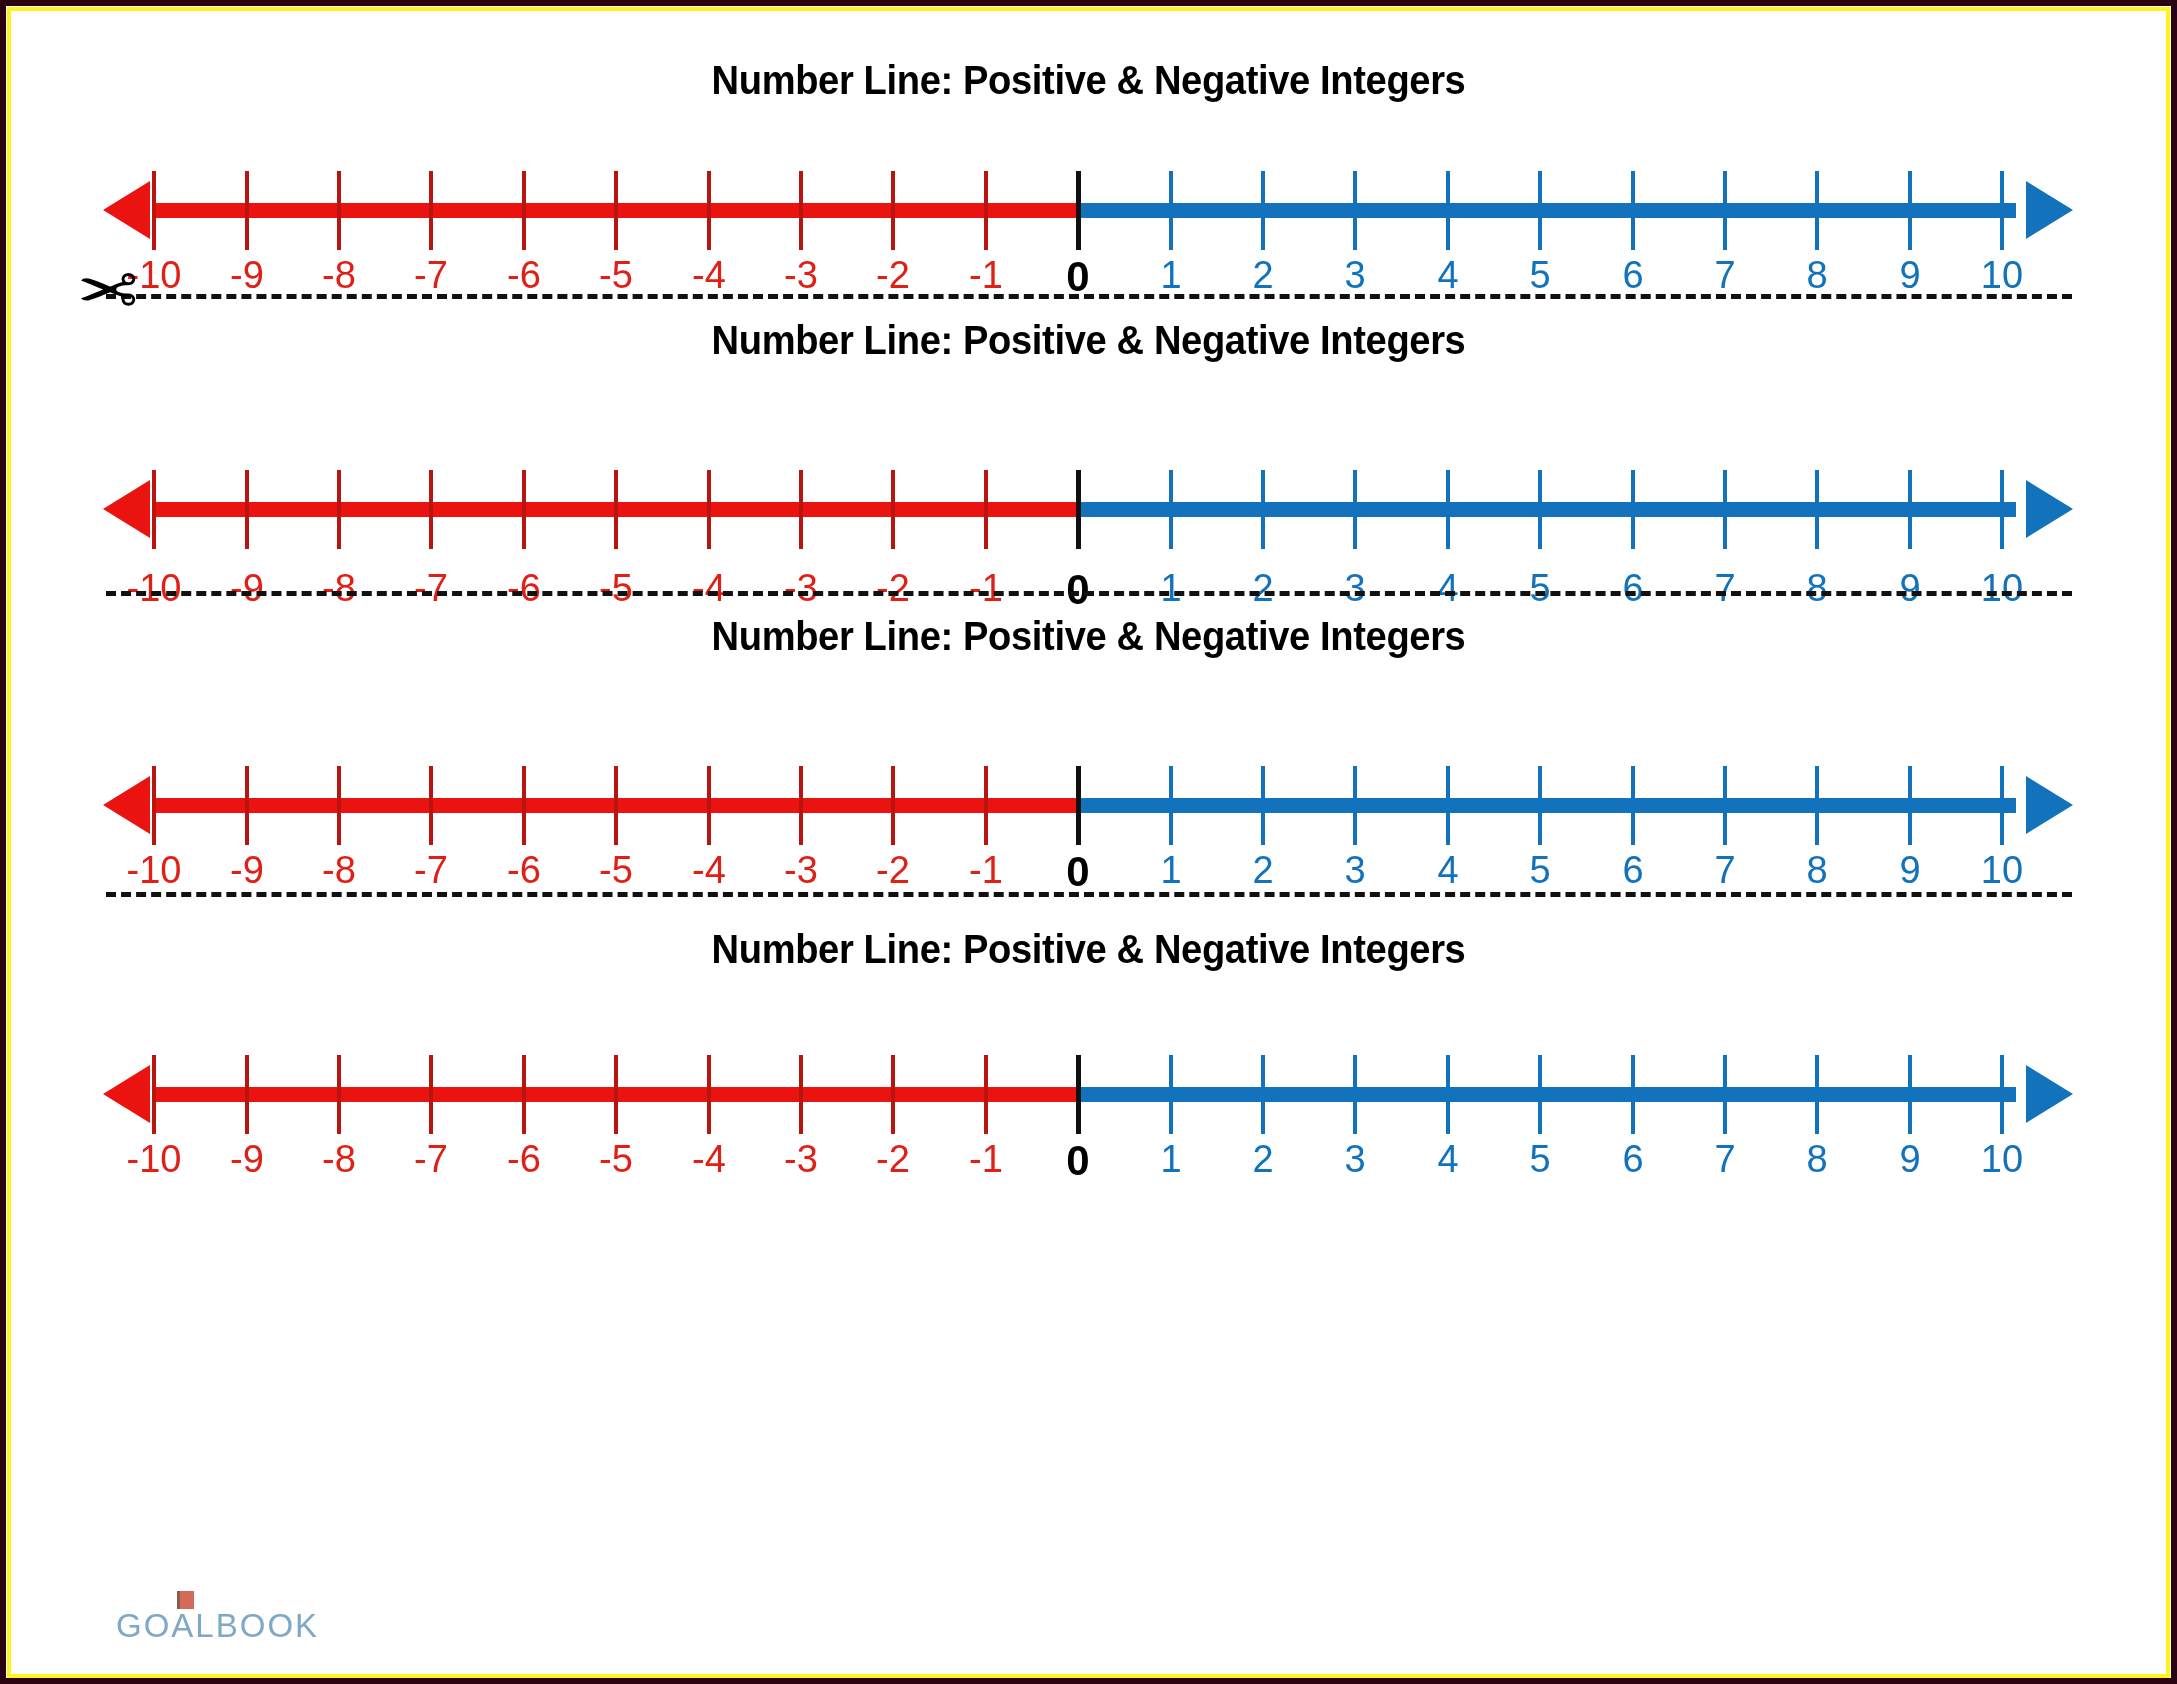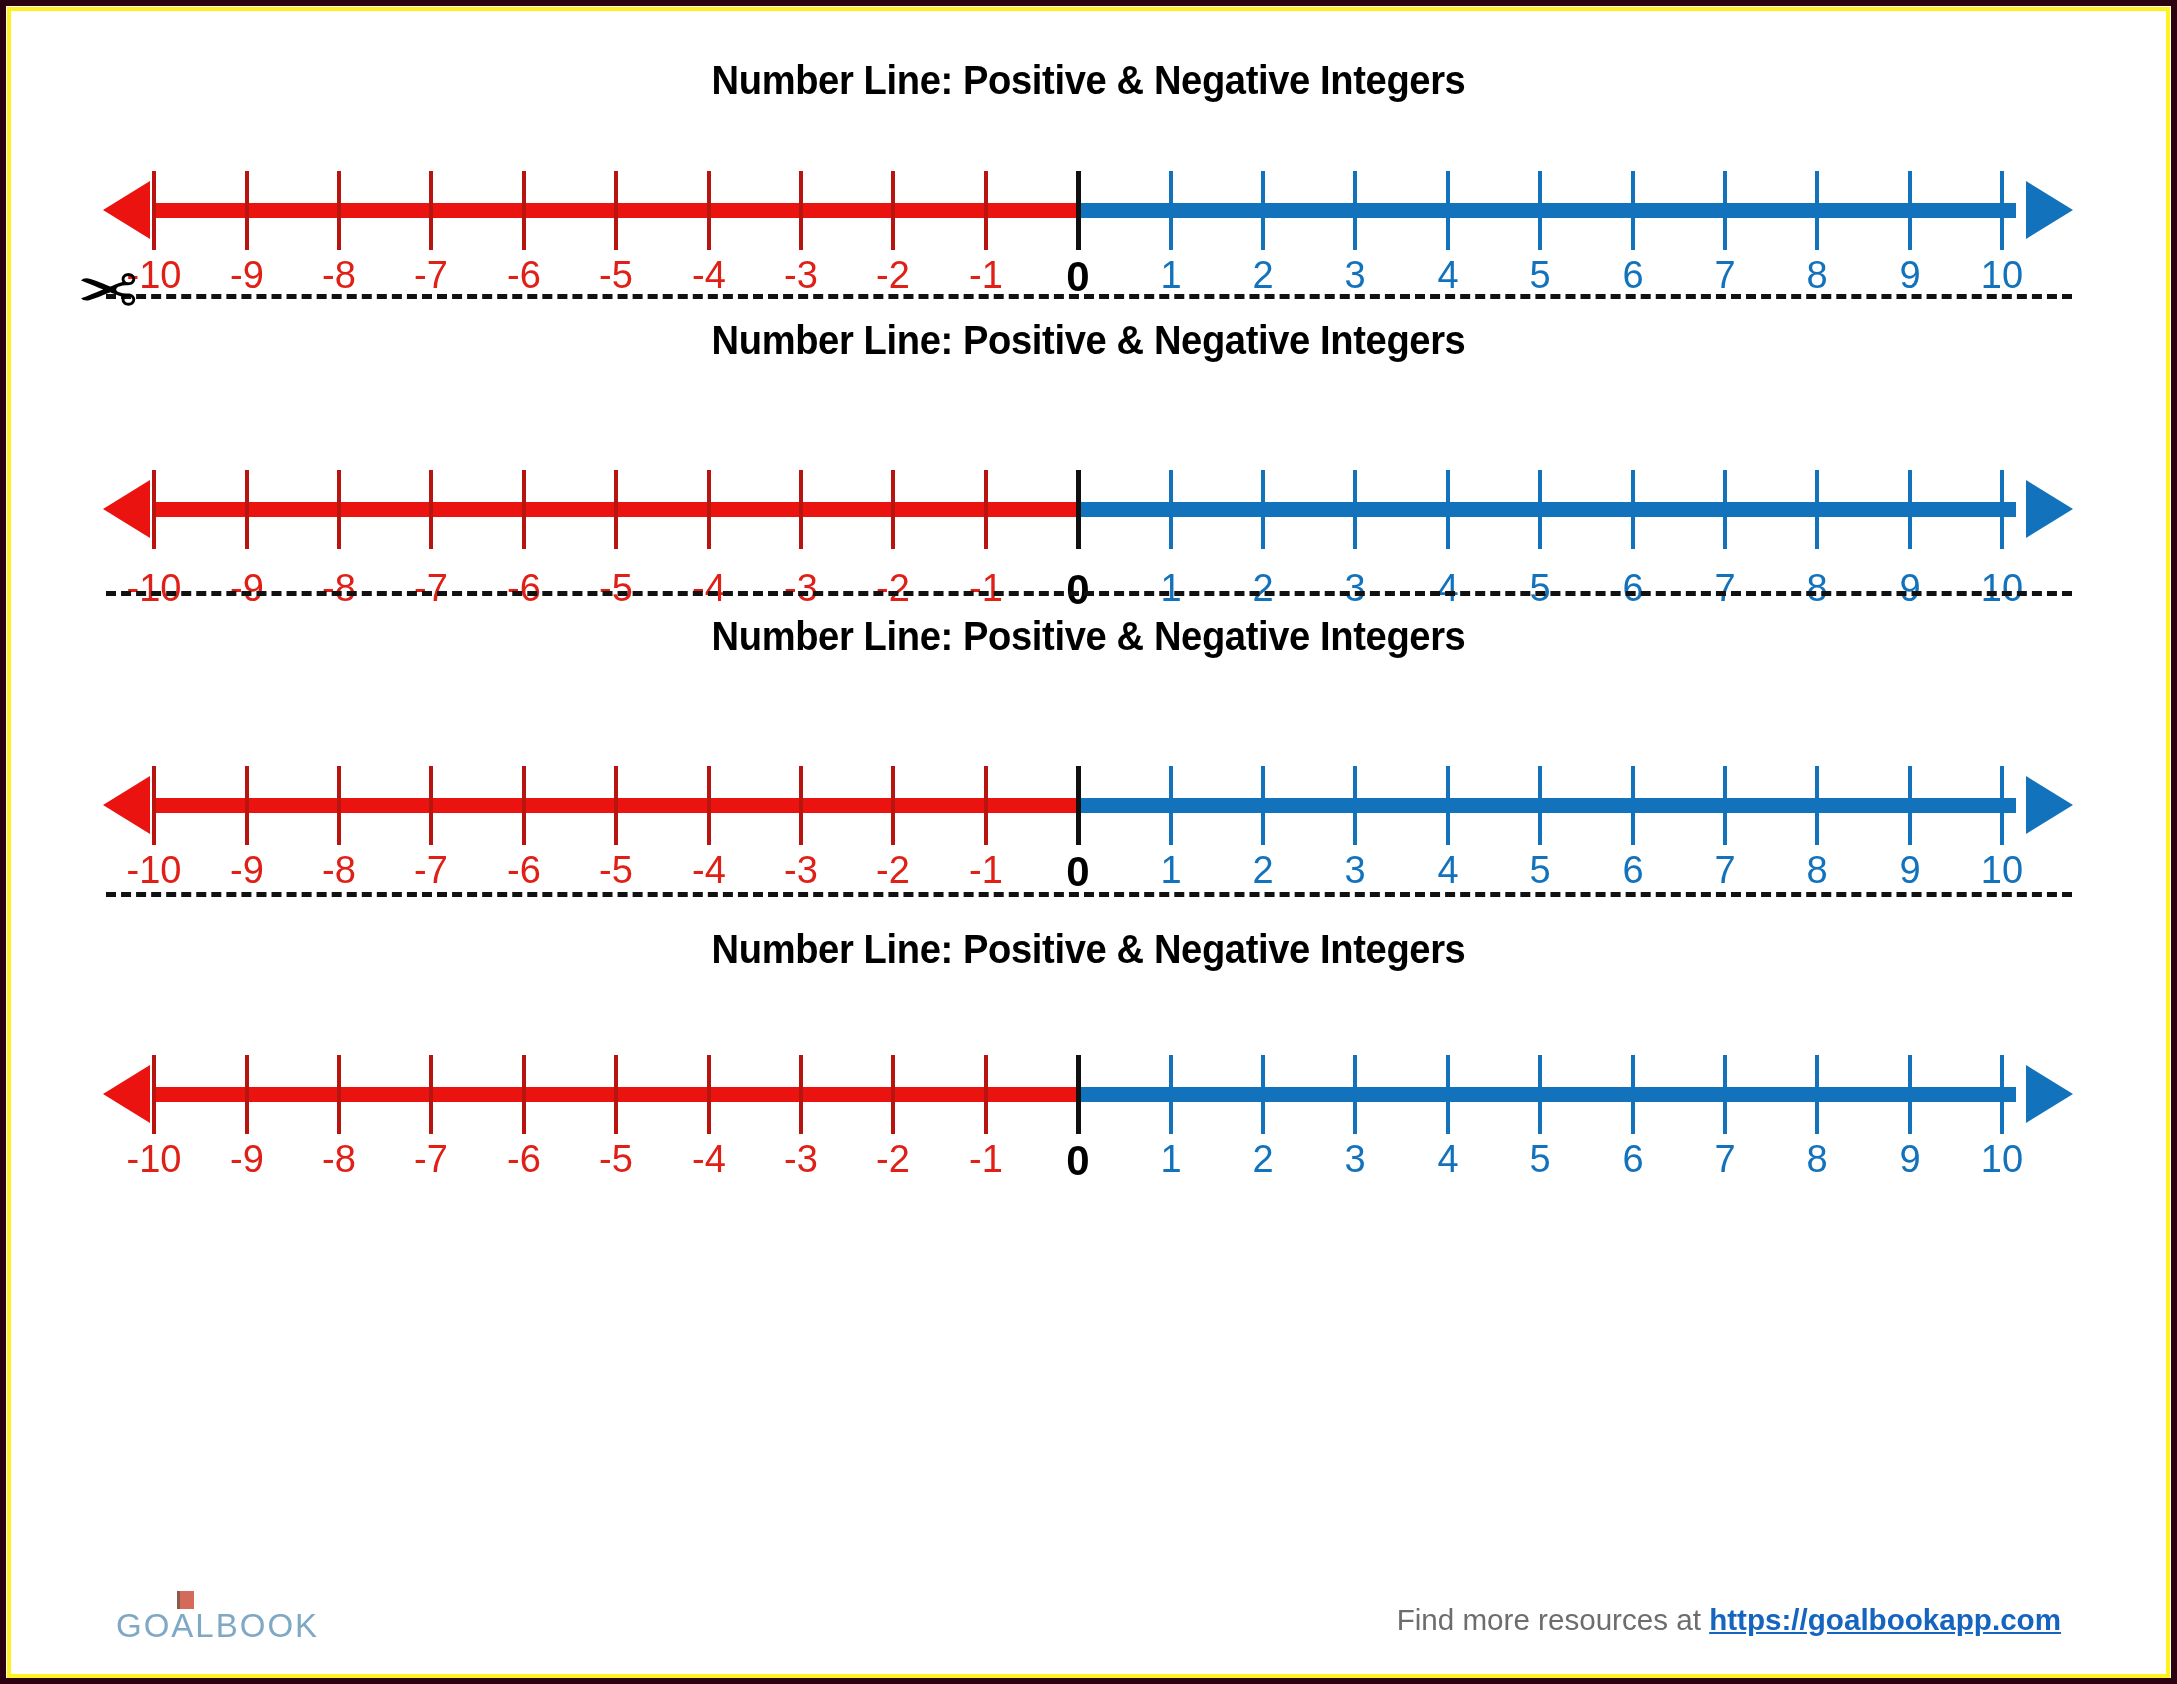--- a/index.html
+++ b/index.html
@@ -377,18 +377,15 @@
   <span class="scissors" style="left:77px; top:254px">✂</span>
 
   <div class="cutline" style="top:591px"></div>
   <div class="cutline" style="top:892px"></div>
 
   <div class="goalbook-logo">
     <span class="goalbook-flag"></span>
     <span>GOALBOOK</span>
   </div>
 
-  <div class="footer-note">
-    <span>Find more resources at </span><a class="footer-link" href="#">https://goalbookapp.com</a>
-  </div>
 
 </div>
 
 
 </body></html>

